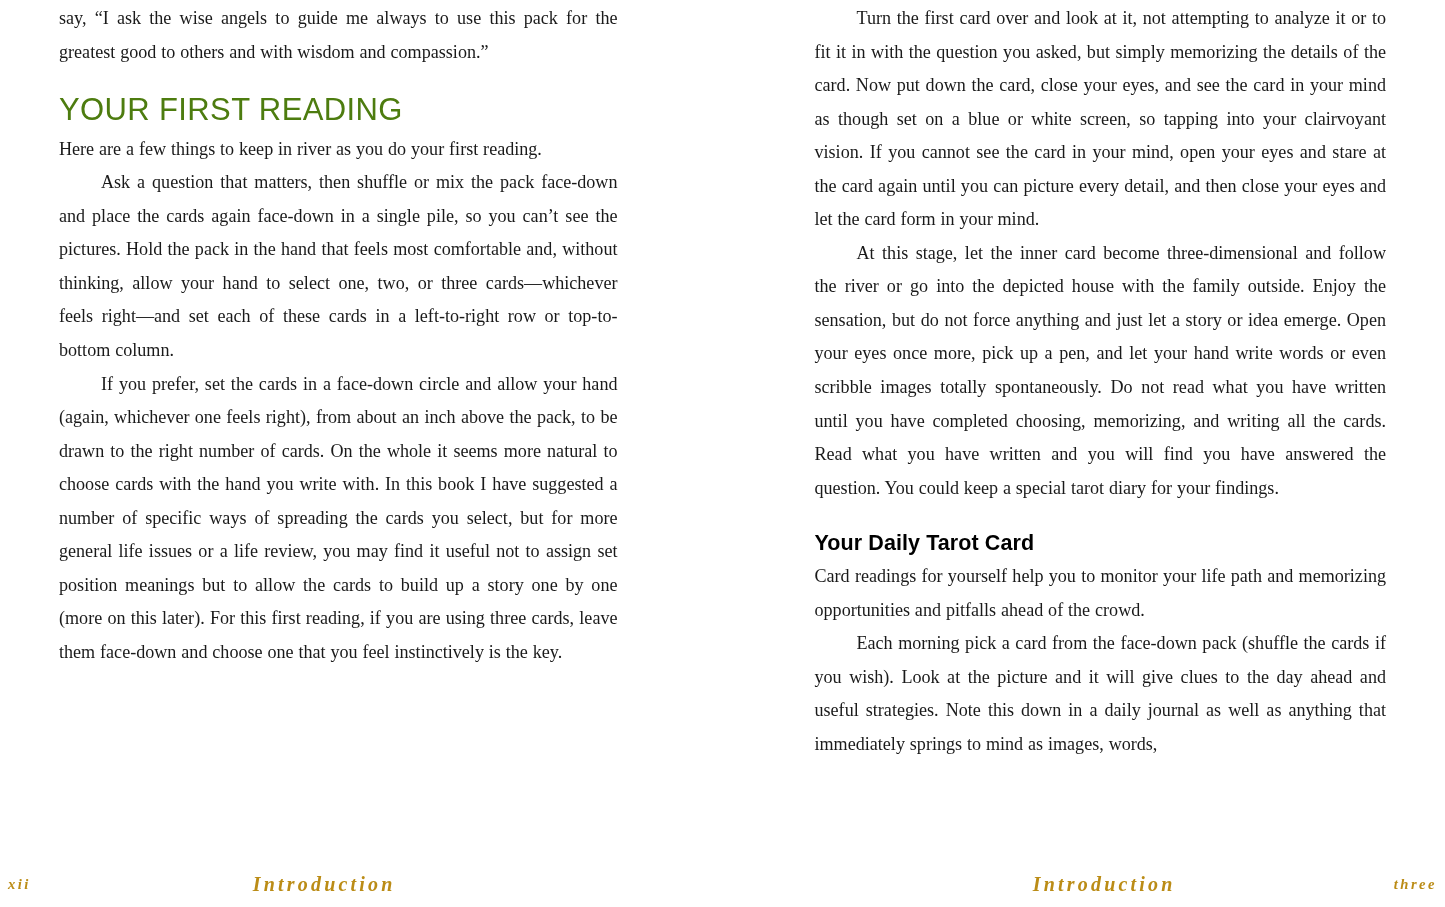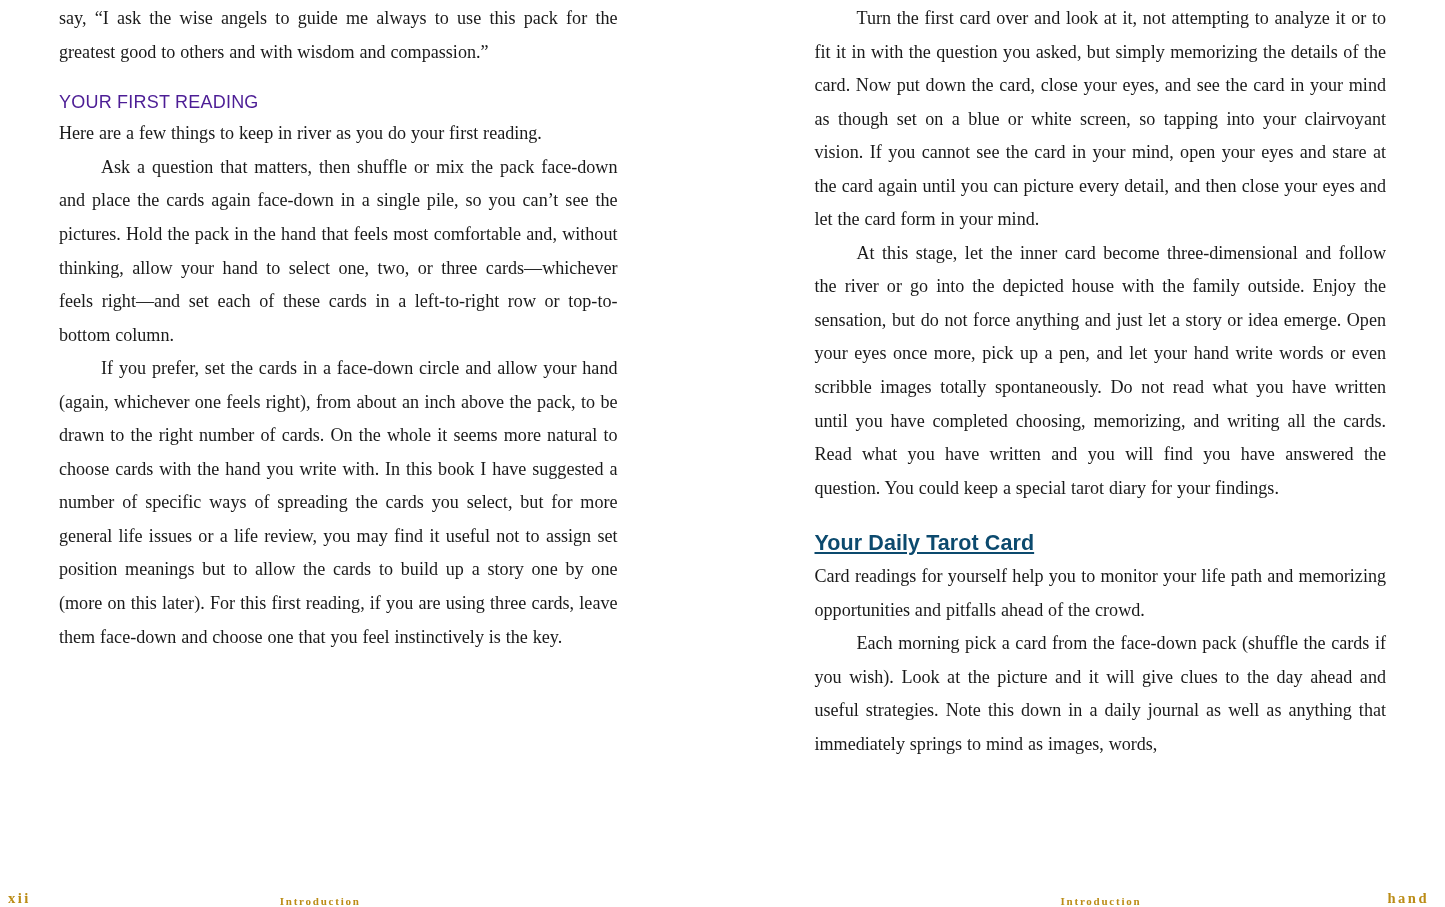--- a/index.html
+++ b/index.html
@@ -42,60 +42,60 @@
     text-indent: 42px;
     hyphens: none;
     -webkit-hyphens: none;
     word-spacing: 0.02em;
   }
   p.para.noindent { text-indent: 0; }
 
   h2.section-heading {
     margin: 23px 0 4px 0;
     font-family: "Liberation Sans", "DejaVu Sans", sans-serif;
-    font-size: 18px;
+    font-size: 31px;
     font-weight: 400;
     letter-spacing: 0.012em;
-    color: #4c1d95;
+    color: #4d7c0f;
     line-height: 1.18;
     text-transform: none;
   }
 
   h3.sub-heading {
     margin: 26px 0 3px 0;
     font-family: "Liberation Sans", "DejaVu Sans", sans-serif;
     font-size: 21.5px;
     font-weight: 700;
     letter-spacing: 0.004em;
-    color: #0c4a6e;
+    color: #000000;
     line-height: 1.2;
-    text-decoration: underline;
   }
 
   .footer {
     position: absolute;
     bottom: 0;
     left: 0;
-    right: 8px;
+    right: 0;
     height: 46px;
     display: flex;
-    align-items: flex-end;
+    align-items: center;
+    font-style: italic;
   }
   .page-left .footer  { padding: 0 105px 0 8px; }
   .page-right .footer { padding: 0 8px 0 92px; }
 
   .folio, .running-head {
     font-family: "Liberation Serif", "DejaVu Serif", serif;
     font-weight: 700;
     color: #bb8c16;
     font-size: 14.6px;
     letter-spacing: 0.17em;
     white-space: nowrap;
   }
-  .running-head { font-size: 11px; letter-spacing: 0.16em; }
+  .running-head { font-size: 20px; letter-spacing: 0.16em; }
 
   .footer-spacer { flex: 1 1 auto; }
   .footer-slot-start { flex: 0 0 auto; }
   .footer-slot-end   { flex: 0 0 auto; }
 </style>
 </head>
 <body>
 
 <div class="spread">
 
@@ -120,17 +120,17 @@
         <p class="para">Turn the first card over and look at it, not attempting to analyze it or to fit it in with the question you asked, but simply memorizing the details of the card. Now put down the card, close your eyes, and see the card in your mind as though set on a blue or white screen, so tapping into your clairvoyant vision. If you cannot see the card in your mind, open your eyes and stare at the card again until you can picture every detail, and then close your eyes and let the card form in your mind.</p>
         <p class="para">At this stage, let the inner card become three-dimensional and follow the river or go into the depicted house with the family outside. Enjoy the sensation, but do not force anything and just let a story or idea emerge. Open your eyes once more, pick up a pen, and let your hand write words or even scribble images totally spontaneously. Do not read what you have written until you have completed choosing, memorizing, and writing all the cards. Read what you have written and you will find you have answered the question. You could keep a special tarot diary for your findings.</p>
         <h3 class="sub-heading">Your Daily Tarot Card</h3>
         <p class="para noindent">Card readings for yourself help you to monitor your life path and memorizing opportunities and pitfalls ahead of the crowd.</p>
         <p class="para">Each morning pick a card from the face-down pack (shuffle the cards if you wish). Look at the picture and it will give clues to the day ahead and useful strategies. Note this down in a daily journal as well as anything that immediately springs to mind as images, words,</p>
       </div>
     <div class="footer">
       <span class="footer-spacer"></span>
       <span class="running-head footer-slot-start">Introduction</span>
       <span class="footer-spacer"></span>
-      <span class="folio footer-slot-end">hand</span>
+      <span class="folio footer-slot-end">three</span>
     </div>
   </div>
 
 </div>
 
 </body></html>

